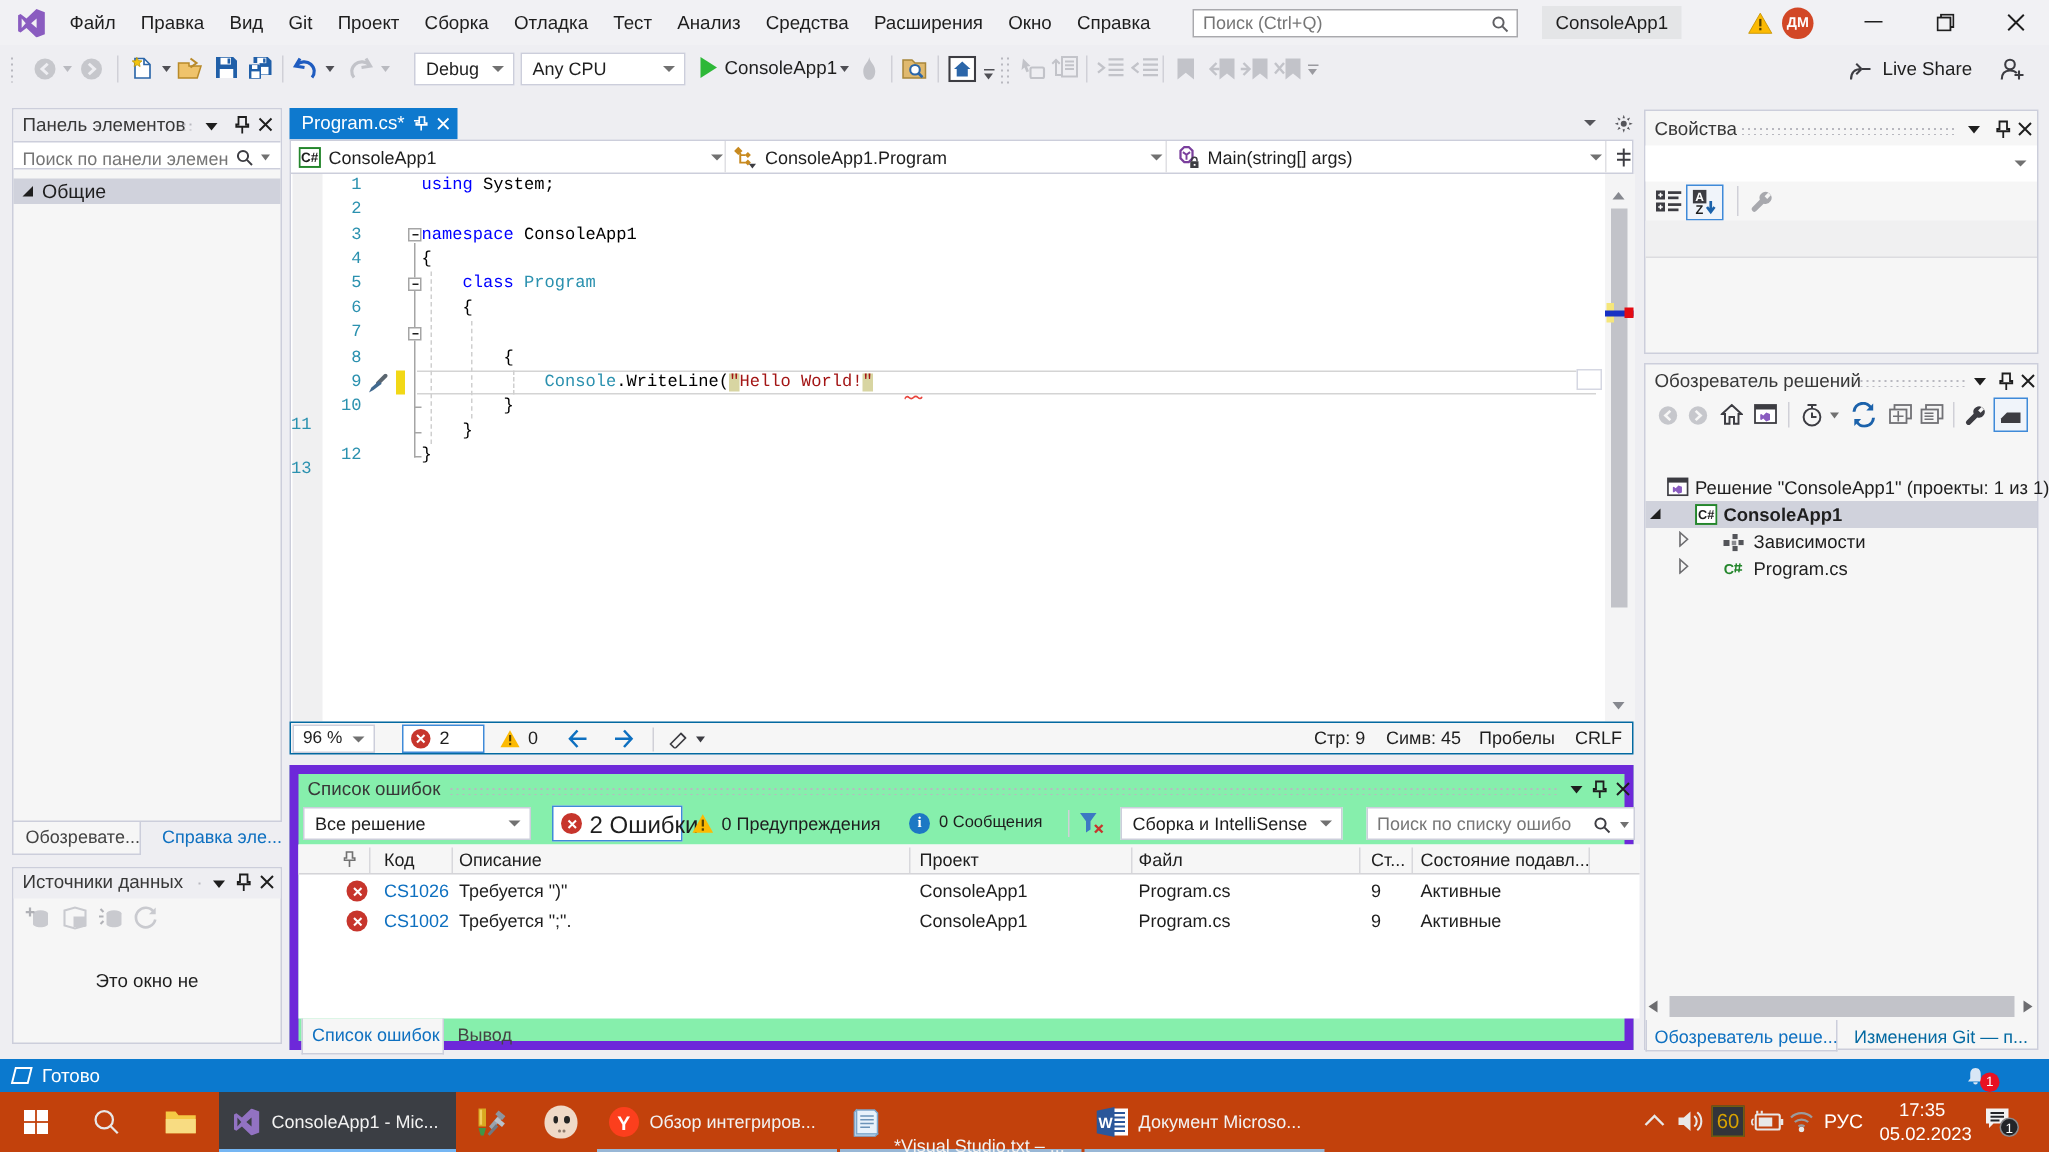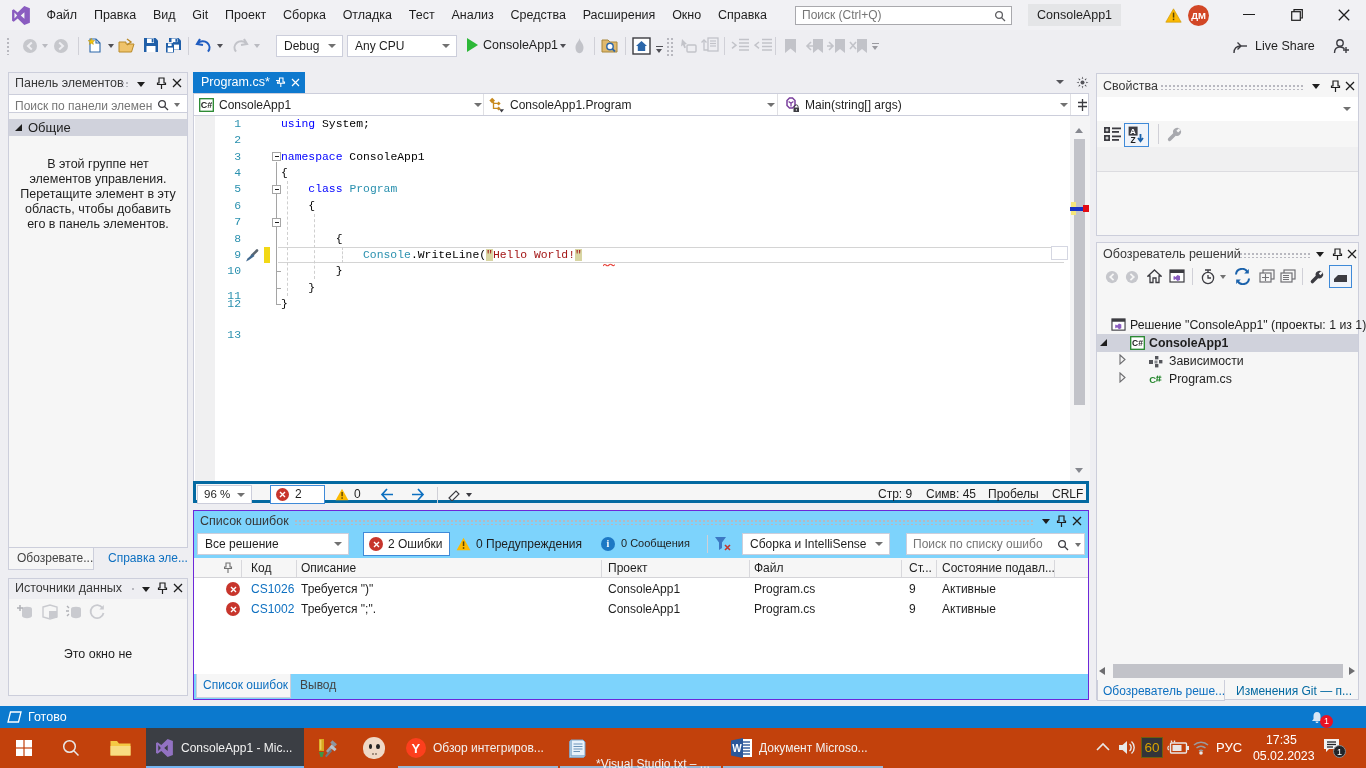--- a/index.html
+++ b/index.html
@@ -216,21 +216,20 @@
     <svg class="abs" style="left:148px;top:4px" width="12" height="12" viewBox="0 0 12 12">
           <circle cx="5" cy="5" r="3.4" fill="none" stroke="#3c3c42" stroke-width="1.3"></circle>
           <line x1="7.6" y1="7.6" x2="11" y2="11" stroke="#3c3c42" stroke-width="1.3"></line>
         </svg>
     <div class="abs" style="left:165px;top:8px;width:0;height:0;border-left:3.5px solid transparent;border-right:3.5px solid transparent;border-top:4px solid #717171"></div>
   </div>
   <div class="abs" style="left:0;top:46px;width:178px;height:17px;background:#d0d2dc">
     <div class="abs" style="left:6px;top:5px;width:0;height:0;border-left:7px solid transparent;border-bottom:7px solid #1e1e1e"></div>
     <span class="abs" style="left:19px;top:1px;font-size:13px;color:#1e1e1e">Общие</span>
   </div>
-  <div class="abs" style="left:8px;top:84px;width:162px;text-align:center;font-size:12.5px;line-height:15px;color:#1e1e1e">В этой группе нет элементов управления. Перетащите элемент в эту область, чтобы добавить его в панель элементов.</div>
 </div>
 
 <div class="abs" style="left:8px;top:548px;width:180px;height:22px">
   <div class="abs" style="left:0;top:0;width:86px;height:22px;background:#f6f6f6;border:1px solid #cccedb;border-top:none;color:#444;font-size:12px;line-height:20px;padding-left:8px">Обозревате...</div>
   <div class="abs blue" style="left:96px;top:0;width:84px;height:22px;font-size:12px;line-height:20px;padding-left:4px">Справка эле...</div>
 </div>
 
 <div class="abs" style="left:8px;top:578px;width:180px;height:118px;background:#f6f6f6;border:1px solid #cccedb">
   <div class="abs" style="left:0;top:0;width:178px;height:20px;background:#eeeef2">
     <span class="abs ttl" style="left:6px;top:2px">Источники данных</span>
@@ -342,23 +341,23 @@
     <div class="abs" style="left:0;top:0.0px;width:47px;height:16.4px;text-align:right;color:#2b91af;line-height:16.4px">1</div>
     <div class="abs" style="left:0;top:16.4px;width:47px;height:16.4px;text-align:right;color:#2b91af;line-height:16.4px">2</div>
     <div class="abs" style="left:0;top:32.7px;width:47px;height:16.4px;text-align:right;color:#2b91af;line-height:16.4px">3</div>
     <div class="abs" style="left:0;top:49.1px;width:47px;height:16.4px;text-align:right;color:#2b91af;line-height:16.4px">4</div>
     <div class="abs" style="left:0;top:65.4px;width:47px;height:16.4px;text-align:right;color:#2b91af;line-height:16.4px">5</div>
     <div class="abs" style="left:0;top:81.8px;width:47px;height:16.4px;text-align:right;color:#2b91af;line-height:16.4px">6</div>
     <div class="abs" style="left:0;top:98.1px;width:47px;height:16.4px;text-align:right;color:#2b91af;line-height:16.4px">7</div>
     <div class="abs" style="left:0;top:114.5px;width:47px;height:16.4px;text-align:right;color:#2b91af;line-height:16.4px">8</div>
     <div class="abs" style="left:0;top:130.8px;width:47px;height:16.4px;text-align:right;color:#2b91af;line-height:16.4px">9</div>
     <div class="abs" style="left:0;top:147.2px;width:47px;height:16.4px;text-align:right;color:#2b91af;line-height:16.4px">10</div>
-    <div class="abs" style="left:0;top:172px;width:47px;height:16.4px;text-align:right;color:#2b91af;line-height:16.4px">11</div>
+    <div class="abs" style="left:0;top:160px;width:47px;height:16.4px;text-align:left;color:#2b91af;line-height:16.4px">11</div>
     <div class="abs" style="left:0;top:179.9px;width:47px;height:16.4px;text-align:right;color:#2b91af;line-height:16.4px">12</div>
-    <div class="abs" style="left:0;top:211px;width:47px;height:16.4px;text-align:right;color:#2b91af;line-height:16.4px">13</div>
+    <div class="abs" style="left:0;top:189px;width:47px;height:16.4px;text-align:left;color:#2b91af;line-height:16.4px">13</div>
     <svg class="abs" style="left:50px;top:132.8px" width="15" height="13" viewBox="0 0 15 13">
             <path d="M13 1.5 L8 6.5" stroke="#5b6670" stroke-width="2.6" stroke-linecap="round"></path>
             <path d="M8.6 5 L10.5 6.9 L5 11 L2 12.6 L3.5 9.5 Z" fill="#41698f"></path>
           </svg>
     <div class="abs" style="left:87px;top:0.0px;height:16.4px;line-height:16.4px;white-space:pre;color:#000"><span style="color:#0000ff">using</span> System;</div>
     <div class="abs" style="left:87px;top:16.4px;height:16.4px;line-height:16.4px;white-space:pre;color:#000"></div>
     <div class="abs" style="left:87px;top:32.7px;height:16.4px;line-height:16.4px;white-space:pre;color:#000"><span style="color:#0000ff">namespace</span> ConsoleApp1</div>
     <div class="abs" style="left:87px;top:49.1px;height:16.4px;line-height:16.4px;white-space:pre;color:#000">{</div>
     <div class="abs" style="left:87px;top:65.4px;height:16.4px;line-height:16.4px;white-space:pre;color:#000">    <span style="color:#0000ff">class</span> <span style="color:#2b91af">Program</span></div>
     <div class="abs" style="left:87px;top:81.8px;height:16.4px;line-height:16.4px;white-space:pre;color:#000">    {</div>
@@ -375,21 +374,21 @@
     <div class="abs" style="left:881px;top:12px;width:0;height:0;border-left:4.5px solid transparent;border-right:4.5px solid transparent;border-bottom:5px solid #86888f"></div>
     <div class="abs" style="left:880px;top:23px;width:11px;height:266px;background:#c2c3c9"></div>
     <div class="abs" style="left:881px;top:352px;width:0;height:0;border-left:4.5px solid transparent;border-right:4.5px solid transparent;border-top:5px solid #86888f"></div>
     <div class="abs" style="left:857px;top:130px;width:17px;height:14px;background:#fff;border:1px solid #d5d7e2"></div>
     <div class="abs" style="left:877px;top:86px;width:5px;height:13px;background:#f5e67b"></div>
     <div class="abs" style="left:876px;top:91px;width:19px;height:3.5px;background:#1731c4"></div>
     <div class="abs" style="left:889px;top:89px;width:6px;height:7px;background:#e30b13"></div>
     </div>
   </div>
 
-  <div class="abs" style="left:0;top:409px;width:896px;height:22px;background:#f6f6f6;border:3px solid #0369a1">
+  <div class="abs" style="left:0;top:409px;width:896px;height:22px;background:#f6f6f6;border:1px solid #0369a1">
     <div class="combo" style="left:1px;top:1px;width:55px;height:19px;line-height:17px;padding-left:6px;font-size:11.5px">96 %<span class="arr"></span></div>
     <div class="abs" style="left:74px;top:1px;width:55px;height:19px;background:#fff;border:1px solid #3f8ad8"></div>
     <div class="abs" style="left:80px;top:4px;width:13px;height:13px;border-radius:50%;background:#c7352c"></div>
     <svg class="abs" style="left:83px;top:7px" width="7" height="7" viewBox="0 0 7 7">
           <path d="M1 1 L6 6 M6 1 L1 6" stroke="#fff" stroke-width="1.4"></path>
         </svg>
     <span class="abs" style="left:99px;top:3px;font-size:12px">2</span>
     <svg class="abs" style="left:139px;top:4px" width="14" height="13" viewBox="0 0 14 13">
           <path d="M7 0.8 L13.4 12.2 H0.6 Z" fill="#fcba03"></path>
           <rect x="6.4" y="4" width="1.4" height="4.2" fill="#5a4300"></rect>
@@ -408,38 +407,38 @@
           <path d="M8 2 L11 5" stroke="#3c3c42"></path>
         </svg>
     <div class="abs" style="left:270px;top:9px;width:0;height:0;border-left:3.5px solid transparent;border-right:3.5px solid transparent;border-top:4px solid #3c3c42"></div>
     <span class="abs" style="left:682px;top:3px;font-size:12px">Стр: 9</span>
     <span class="abs" style="left:730px;top:3px;font-size:12px">Симв: 45</span>
     <span class="abs" style="left:792px;top:3px;font-size:12px">Пробелы</span>
     <span class="abs" style="left:856px;top:3px;font-size:12px">CRLF</span>
   </div>
 </div>
 
-<div id="errorlist" class="abs" style="left:193px;top:510px;width:896px;height:190px;background:#7dd3fc;border:1px solid #6d28d9">
+<div id="errorlist" class="abs" style="left:193px;top:510px;width:896px;height:190px;background:#86efac;border:6px solid #6d28d9">
   <span class="abs ttl" style="left:6px;top:3px">Список ошибок</span>
   <div class="abs grip" style="left:100px;top:8px;width:740px;height:6px"></div>
   <div class="abs" style="left:848px;top:8px;width:0;height:0;border-left:4.5px solid transparent;border-right:4.5px solid transparent;border-top:5px solid #1e1e1e"></div>
   <svg class="abs" style="left:862px;top:4px" width="11" height="13" viewBox="0 0 11 13">
         <path d="M3 1 H8 V6 H9.5 V7.5 H1.5 V6 H3 Z M5.5 7.5 V12" fill="none" stroke="#1e1e1e" stroke-width="1.2"></path>
       </svg>
   <svg class="abs" style="left:878px;top:5px" width="10" height="10" viewBox="0 0 10 10">
         <path d="M1 1 L9 9 M9 1 L1 9" stroke="#1e1e1e" stroke-width="1.3"></path>
       </svg>
 
   <div class="combo" style="left:3px;top:22px;width:152px;height:22px;line-height:20px;padding-left:7px">Все решение<span class="arr"></span></div>
   <div class="abs" style="left:169px;top:21px;width:87px;height:24px;background:#fff;border:1px solid #3f8ad8"></div>
   <div class="abs" style="left:175px;top:26px;width:14px;height:14px;border-radius:50%;background:#c7352c"></div>
   <svg class="abs" style="left:178.5px;top:29.5px" width="7" height="7" viewBox="0 0 7 7">
         <path d="M1 1 L6 6 M6 1 L1 6" stroke="#fff" stroke-width="1.4"></path>
       </svg>
-  <span class="abs" style="left:194px;top:26px;font-size:12px">2 Ошибки</span>
+  <span class="abs" style="left:194px;top:26px;font-size:16px">2 Ошибки</span>
   <svg class="abs" style="left:262px;top:26px" width="15" height="14" viewBox="0 0 15 14">
         <path d="M7.5 0.8 L14.4 13.2 H0.6 Z" fill="#fcba03"></path>
         <rect x="6.8" y="4.4" width="1.5" height="4.6" fill="#5a4300"></rect>
         <rect x="6.8" y="10.2" width="1.5" height="1.6" fill="#5a4300"></rect>
       </svg>
   <span class="abs" style="left:282px;top:26px;font-size:12px">0 Предупреждения</span>
   <div class="abs" style="left:407px;top:26px;width:14px;height:14px;border-radius:50%;background:#1d78c4;color:#fff;font-size:10px;line-height:14px;text-align:center;font-weight:bold;font-family:'Liberation Serif',serif">i</div>
   <span class="abs" style="left:427px;top:26px;font-size:11px">0 Сообщения</span>
   <div class="sep" style="left:513px;top:24px;height:18px"></div>
   <svg class="abs" style="left:520px;top:25px" width="17" height="16" viewBox="0 0 17 16">

